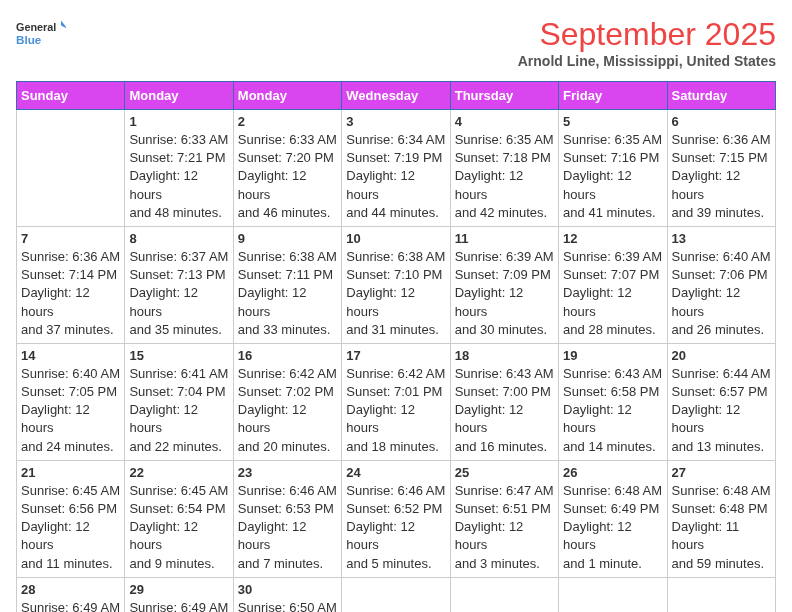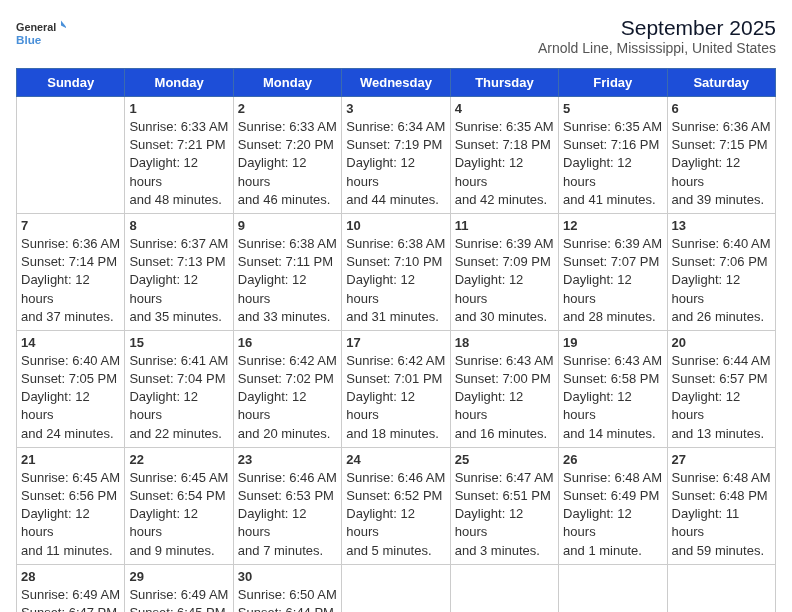--- a/index.html
+++ b/index.html
@@ -17,39 +17,40 @@
       margin-bottom: 12px;
     }
     .logo {
       display: flex;
       align-items: center;
     }
     .title-area {
       text-align: right;
     }
     .month-title {
-      font-size: 21px;
-      color: #0f172a;
+      font-size: 32px;
+      color: #ef4444;
       font-weight: normal;
       margin-left: 11px;
     }
     .subtitle {
       font-size: 14px;
       color: #555;
+      font-weight: bold;
     }
     table {
       width: 100%;
       border-collapse: collapse;
       font-size: 11px;
     }
     thead tr th {
-      background-color: #1d4ed8;
+      background-color: #d946ef;
       color: #fff;
       padding: 6px 4px;
-      text-align: center;
+      text-align: left;
       font-size: 13px;
       font-weight: bold;
       border: 1px solid #3a6aaf;
     }
     tbody tr td {
       border: 1px solid #ccc;
       vertical-align: top;
       padding: 4px;
       min-height: 80px;
       width: 14.28%;

